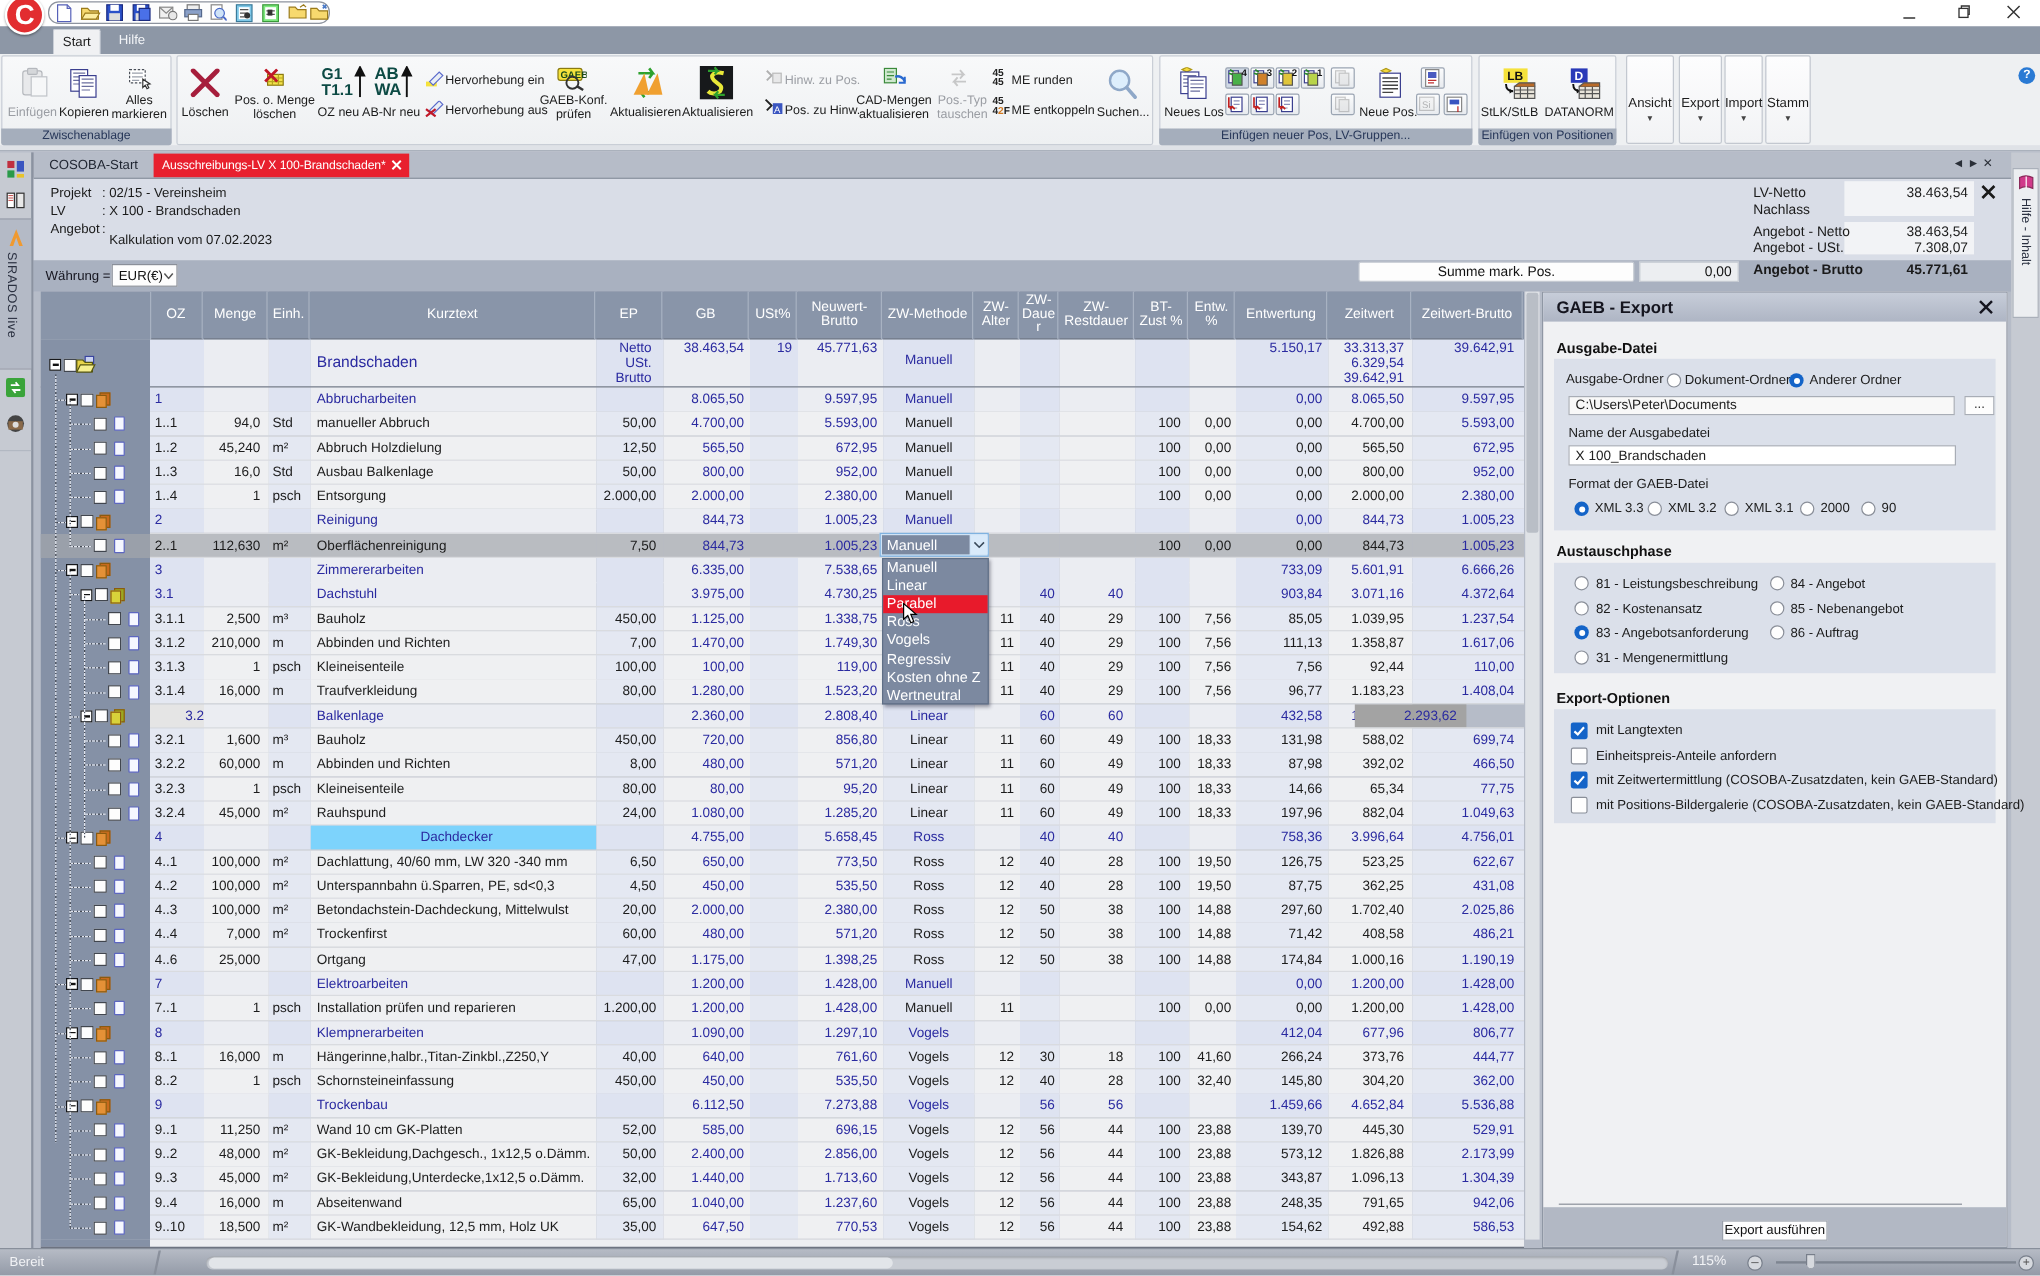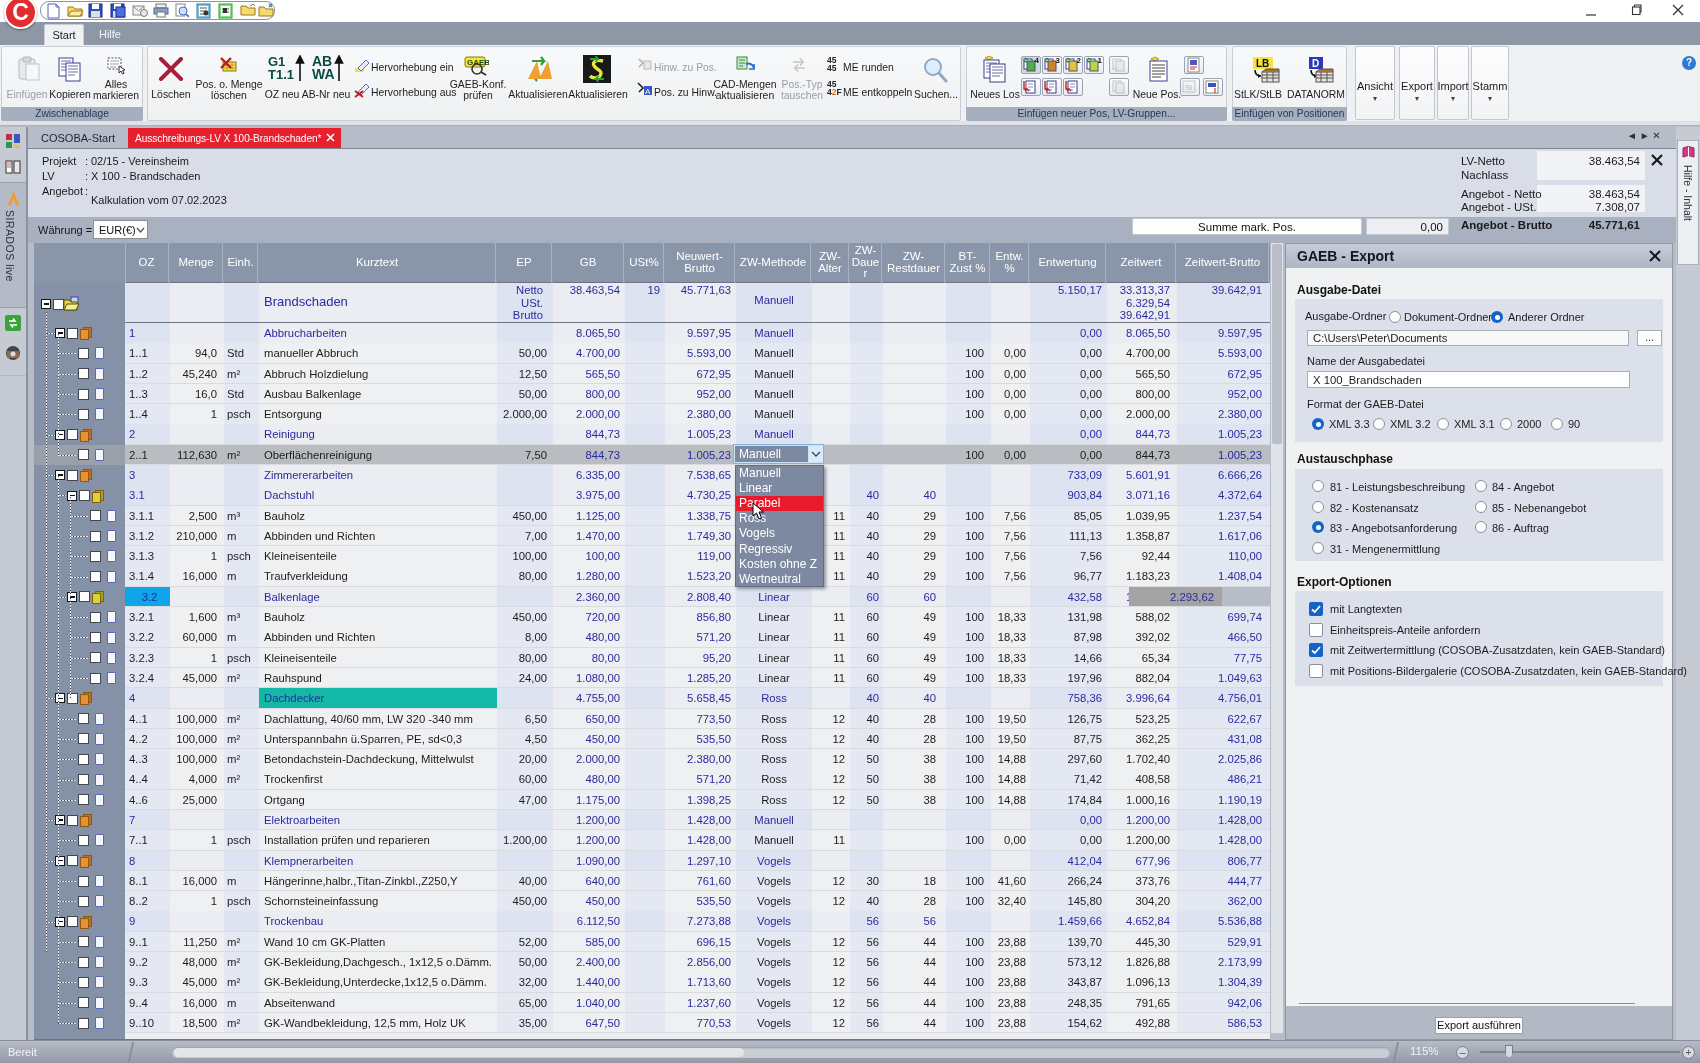--- a/index.html
+++ b/index.html
@@ -675,21 +675,21 @@
 <div class="c" style="left:736px;top:566px;width:76px;height:20px;background:#e4e8f2;text-align:center;line-height:20px;color:#1c1c1c;"></div>
 <div class="c" style="left:812px;top:566px;width:38px;height:20px;background:#eff0f2;text-align:right;padding-right:5px;line-height:20px;color:#1c1c1c;">11</div>
 <div class="c" style="left:850px;top:566px;width:33px;height:20px;background:#e4e8f2;text-align:right;padding-right:4px;line-height:20px;color:#1c1c1c;">40</div>
 <div class="c" style="left:883px;top:566px;width:63px;height:20px;background:#eff0f2;text-align:right;padding-right:10px;line-height:20px;color:#1c1c1c;">29</div>
 <div class="c" style="left:946px;top:566px;width:45px;height:20px;background:#e4e8f2;text-align:right;padding-right:7px;line-height:20px;color:#1c1c1c;">100</div>
 <div class="c" style="left:991px;top:566px;width:39px;height:20px;background:#eff0f2;text-align:right;padding-right:4px;line-height:20px;color:#1c1c1c;">7,56</div>
 <div class="c" style="left:1030px;top:566px;width:77px;height:20px;background:#e4e8f2;text-align:right;padding-right:5px;line-height:20px;color:#1c1c1c;">96,77</div>
 <div class="c" style="left:1107px;top:566px;width:70px;height:20px;background:#eff0f2;text-align:right;padding-right:7px;line-height:20px;color:#1c1c1c;">1.183,23</div>
 <div class="c" style="left:1177px;top:566px;width:93px;height:20px;background:#e4e8f2;text-align:right;padding-right:8px;line-height:20px;color:#2a2aa0;">1.408,04</div>
 <div style="position:absolute;left:125px;top:586.0px;width:1145px;height:1px;background:#d9dbdf;"></div>
-<div class="c" style="left:125px;top:587px;width:45px;height:20px;background:#0ea5e9;text-align:center;padding-left:4px;line-height:20px;color:#2a2aa0;">3.2</div>
+<div class="c" style="left:125px;top:587px;width:45px;height:20px;background:#e5e5e5;text-align:right;padding-left:4px;line-height:20px;color:#2a2aa0;">3.2</div>
 <div class="c" style="left:170px;top:587px;width:54px;height:20px;background:#ebedf2;text-align:right;padding-right:7px;line-height:20px;color:#2a2aa0;"></div>
 <div class="c" style="left:224px;top:587px;width:35px;height:20px;background:#dee3f1;text-align:left;padding-left:3px;line-height:20px;color:#2a2aa0;"></div>
 <div class="c" style="left:259px;top:587px;width:238px;height:20px;background:#ebedf2;text-align:left;padding-left:5px;line-height:20px;color:#2a2aa0;">Balkenlage</div>
 <div class="c" style="left:497px;top:587px;width:56px;height:20px;background:#dee3f1;text-align:right;padding-right:6px;line-height:20px;color:#2a2aa0;"></div>
 <div class="c" style="left:553px;top:587px;width:72px;height:20px;background:#ebedf2;text-align:right;padding-right:5px;line-height:20px;color:#2a2aa0;">2.360,00</div>
 <div class="c" style="left:625px;top:587px;width:40px;height:20px;background:#dee3f1;text-align:right;padding-right:5px;line-height:20px;color:#2a2aa0;"></div>
 <div class="c" style="left:665px;top:587px;width:71px;height:20px;background:#ebedf2;text-align:right;padding-right:5px;line-height:20px;color:#2a2aa0;">2.808,40</div>
 <div class="c" style="left:736px;top:587px;width:76px;height:20px;background:#dee3f1;text-align:center;line-height:20px;color:#2a2aa0;">Linear</div>
 <div class="c" style="left:812px;top:587px;width:38px;height:20px;background:#ebedf2;text-align:right;padding-right:5px;line-height:20px;color:#2a2aa0;"></div>
 <div class="c" style="left:850px;top:587px;width:33px;height:20px;background:#dee3f1;text-align:right;padding-right:4px;line-height:20px;color:#2a2aa0;">60</div>
@@ -768,21 +768,21 @@
 <div class="c" style="left:883px;top:668px;width:63px;height:20px;background:#eff0f2;text-align:right;padding-right:10px;line-height:20px;color:#1c1c1c;">49</div>
 <div class="c" style="left:946px;top:668px;width:45px;height:20px;background:#e4e8f2;text-align:right;padding-right:7px;line-height:20px;color:#1c1c1c;">100</div>
 <div class="c" style="left:991px;top:668px;width:39px;height:20px;background:#eff0f2;text-align:right;padding-right:4px;line-height:20px;color:#1c1c1c;">18,33</div>
 <div class="c" style="left:1030px;top:668px;width:77px;height:20px;background:#e4e8f2;text-align:right;padding-right:5px;line-height:20px;color:#1c1c1c;">197,96</div>
 <div class="c" style="left:1107px;top:668px;width:70px;height:20px;background:#eff0f2;text-align:right;padding-right:7px;line-height:20px;color:#1c1c1c;">882,04</div>
 <div class="c" style="left:1177px;top:668px;width:93px;height:20px;background:#e4e8f2;text-align:right;padding-right:8px;line-height:20px;color:#2a2aa0;">1.049,63</div>
 <div style="position:absolute;left:125px;top:687.4px;width:1145px;height:1px;background:#d9dbdf;"></div>
 <div class="c" style="left:125px;top:688px;width:45px;height:20px;background:#dee3f1;text-align:left;padding-left:4px;line-height:20px;color:#2a2aa0;">4</div>
 <div class="c" style="left:170px;top:688px;width:54px;height:20px;background:#ebedf2;text-align:right;padding-right:7px;line-height:20px;color:#2a2aa0;"></div>
 <div class="c" style="left:224px;top:688px;width:35px;height:20px;background:#dee3f1;text-align:left;padding-left:3px;line-height:20px;color:#2a2aa0;"></div>
-<div class="c" style="left:259px;top:688px;width:238px;height:20px;background:#14b8a6;text-align:left;padding-left:5px;line-height:20px;color:#2a2aa0;">Dachdecker</div>
+<div class="c" style="left:259px;top:688px;width:238px;height:20px;background:#7dd3fc;text-align:center;padding-left:5px;line-height:20px;color:#2a2aa0;">Dachdecker</div>
 <div class="c" style="left:497px;top:688px;width:56px;height:20px;background:#dee3f1;text-align:right;padding-right:6px;line-height:20px;color:#2a2aa0;"></div>
 <div class="c" style="left:553px;top:688px;width:72px;height:20px;background:#ebedf2;text-align:right;padding-right:5px;line-height:20px;color:#2a2aa0;">4.755,00</div>
 <div class="c" style="left:625px;top:688px;width:40px;height:20px;background:#dee3f1;text-align:right;padding-right:5px;line-height:20px;color:#2a2aa0;"></div>
 <div class="c" style="left:665px;top:688px;width:71px;height:20px;background:#ebedf2;text-align:right;padding-right:5px;line-height:20px;color:#2a2aa0;">5.658,45</div>
 <div class="c" style="left:736px;top:688px;width:76px;height:20px;background:#dee3f1;text-align:center;line-height:20px;color:#2a2aa0;">Ross</div>
 <div class="c" style="left:812px;top:688px;width:38px;height:20px;background:#ebedf2;text-align:right;padding-right:5px;line-height:20px;color:#2a2aa0;"></div>
 <div class="c" style="left:850px;top:688px;width:33px;height:20px;background:#dee3f1;text-align:right;padding-right:4px;line-height:20px;color:#2a2aa0;">40</div>
 <div class="c" style="left:883px;top:688px;width:63px;height:20px;background:#ebedf2;text-align:right;padding-right:10px;line-height:20px;color:#2a2aa0;">40</div>
 <div class="c" style="left:946px;top:688px;width:45px;height:20px;background:#dee3f1;text-align:right;padding-right:7px;line-height:20px;color:#2a2aa0;"></div>
 <div class="c" style="left:991px;top:688px;width:39px;height:20px;background:#ebedf2;text-align:right;padding-right:4px;line-height:20px;color:#2a2aa0;"></div>
@@ -838,21 +838,21 @@
 <div class="c" style="left:812px;top:749px;width:38px;height:20px;background:#eff0f2;text-align:right;padding-right:5px;line-height:20px;color:#1c1c1c;">12</div>
 <div class="c" style="left:850px;top:749px;width:33px;height:20px;background:#e4e8f2;text-align:right;padding-right:4px;line-height:20px;color:#1c1c1c;">50</div>
 <div class="c" style="left:883px;top:749px;width:63px;height:20px;background:#eff0f2;text-align:right;padding-right:10px;line-height:20px;color:#1c1c1c;">38</div>
 <div class="c" style="left:946px;top:749px;width:45px;height:20px;background:#e4e8f2;text-align:right;padding-right:7px;line-height:20px;color:#1c1c1c;">100</div>
 <div class="c" style="left:991px;top:749px;width:39px;height:20px;background:#eff0f2;text-align:right;padding-right:4px;line-height:20px;color:#1c1c1c;">14,88</div>
 <div class="c" style="left:1030px;top:749px;width:77px;height:20px;background:#e4e8f2;text-align:right;padding-right:5px;line-height:20px;color:#1c1c1c;">297,60</div>
 <div class="c" style="left:1107px;top:749px;width:70px;height:20px;background:#eff0f2;text-align:right;padding-right:7px;line-height:20px;color:#1c1c1c;">1.702,40</div>
 <div class="c" style="left:1177px;top:749px;width:93px;height:20px;background:#e4e8f2;text-align:right;padding-right:8px;line-height:20px;color:#2a2aa0;">2.025,86</div>
 <div style="position:absolute;left:125px;top:768.6px;width:1145px;height:1px;background:#d9dbdf;"></div>
 <div class="c" style="left:125px;top:769px;width:45px;height:20px;background:#e4e8f2;text-align:left;padding-left:4px;line-height:20px;color:#1c1c1c;">4..4</div>
-<div class="c" style="left:170px;top:769px;width:54px;height:20px;background:#eff0f2;text-align:right;padding-right:7px;line-height:20px;color:#1c1c1c;">4,000</div>
+<div class="c" style="left:170px;top:769px;width:54px;height:20px;background:#eff0f2;text-align:right;padding-right:7px;line-height:20px;color:#1c1c1c;">7,000</div>
 <div class="c" style="left:224px;top:769px;width:35px;height:20px;background:#e4e8f2;text-align:left;padding-left:3px;line-height:20px;color:#1c1c1c;">m²</div>
 <div class="c" style="left:259px;top:769px;width:238px;height:20px;background:#eff0f2;text-align:left;padding-left:5px;line-height:20px;color:#1c1c1c;">Trockenfirst</div>
 <div class="c" style="left:497px;top:769px;width:56px;height:20px;background:#e4e8f2;text-align:right;padding-right:6px;line-height:20px;color:#1c1c1c;">60,00</div>
 <div class="c" style="left:553px;top:769px;width:72px;height:20px;background:#eff0f2;text-align:right;padding-right:5px;line-height:20px;color:#2a2aa0;">480,00</div>
 <div class="c" style="left:625px;top:769px;width:40px;height:20px;background:#e4e8f2;text-align:right;padding-right:5px;line-height:20px;color:#1c1c1c;"></div>
 <div class="c" style="left:665px;top:769px;width:71px;height:20px;background:#eff0f2;text-align:right;padding-right:5px;line-height:20px;color:#2a2aa0;">571,20</div>
 <div class="c" style="left:736px;top:769px;width:76px;height:20px;background:#e4e8f2;text-align:center;line-height:20px;color:#1c1c1c;">Ross</div>
 <div class="c" style="left:812px;top:769px;width:38px;height:20px;background:#eff0f2;text-align:right;padding-right:5px;line-height:20px;color:#1c1c1c;">12</div>
 <div class="c" style="left:850px;top:769px;width:33px;height:20px;background:#e4e8f2;text-align:right;padding-right:4px;line-height:20px;color:#1c1c1c;">50</div>
 <div class="c" style="left:883px;top:769px;width:63px;height:20px;background:#eff0f2;text-align:right;padding-right:10px;line-height:20px;color:#1c1c1c;">38</div>

